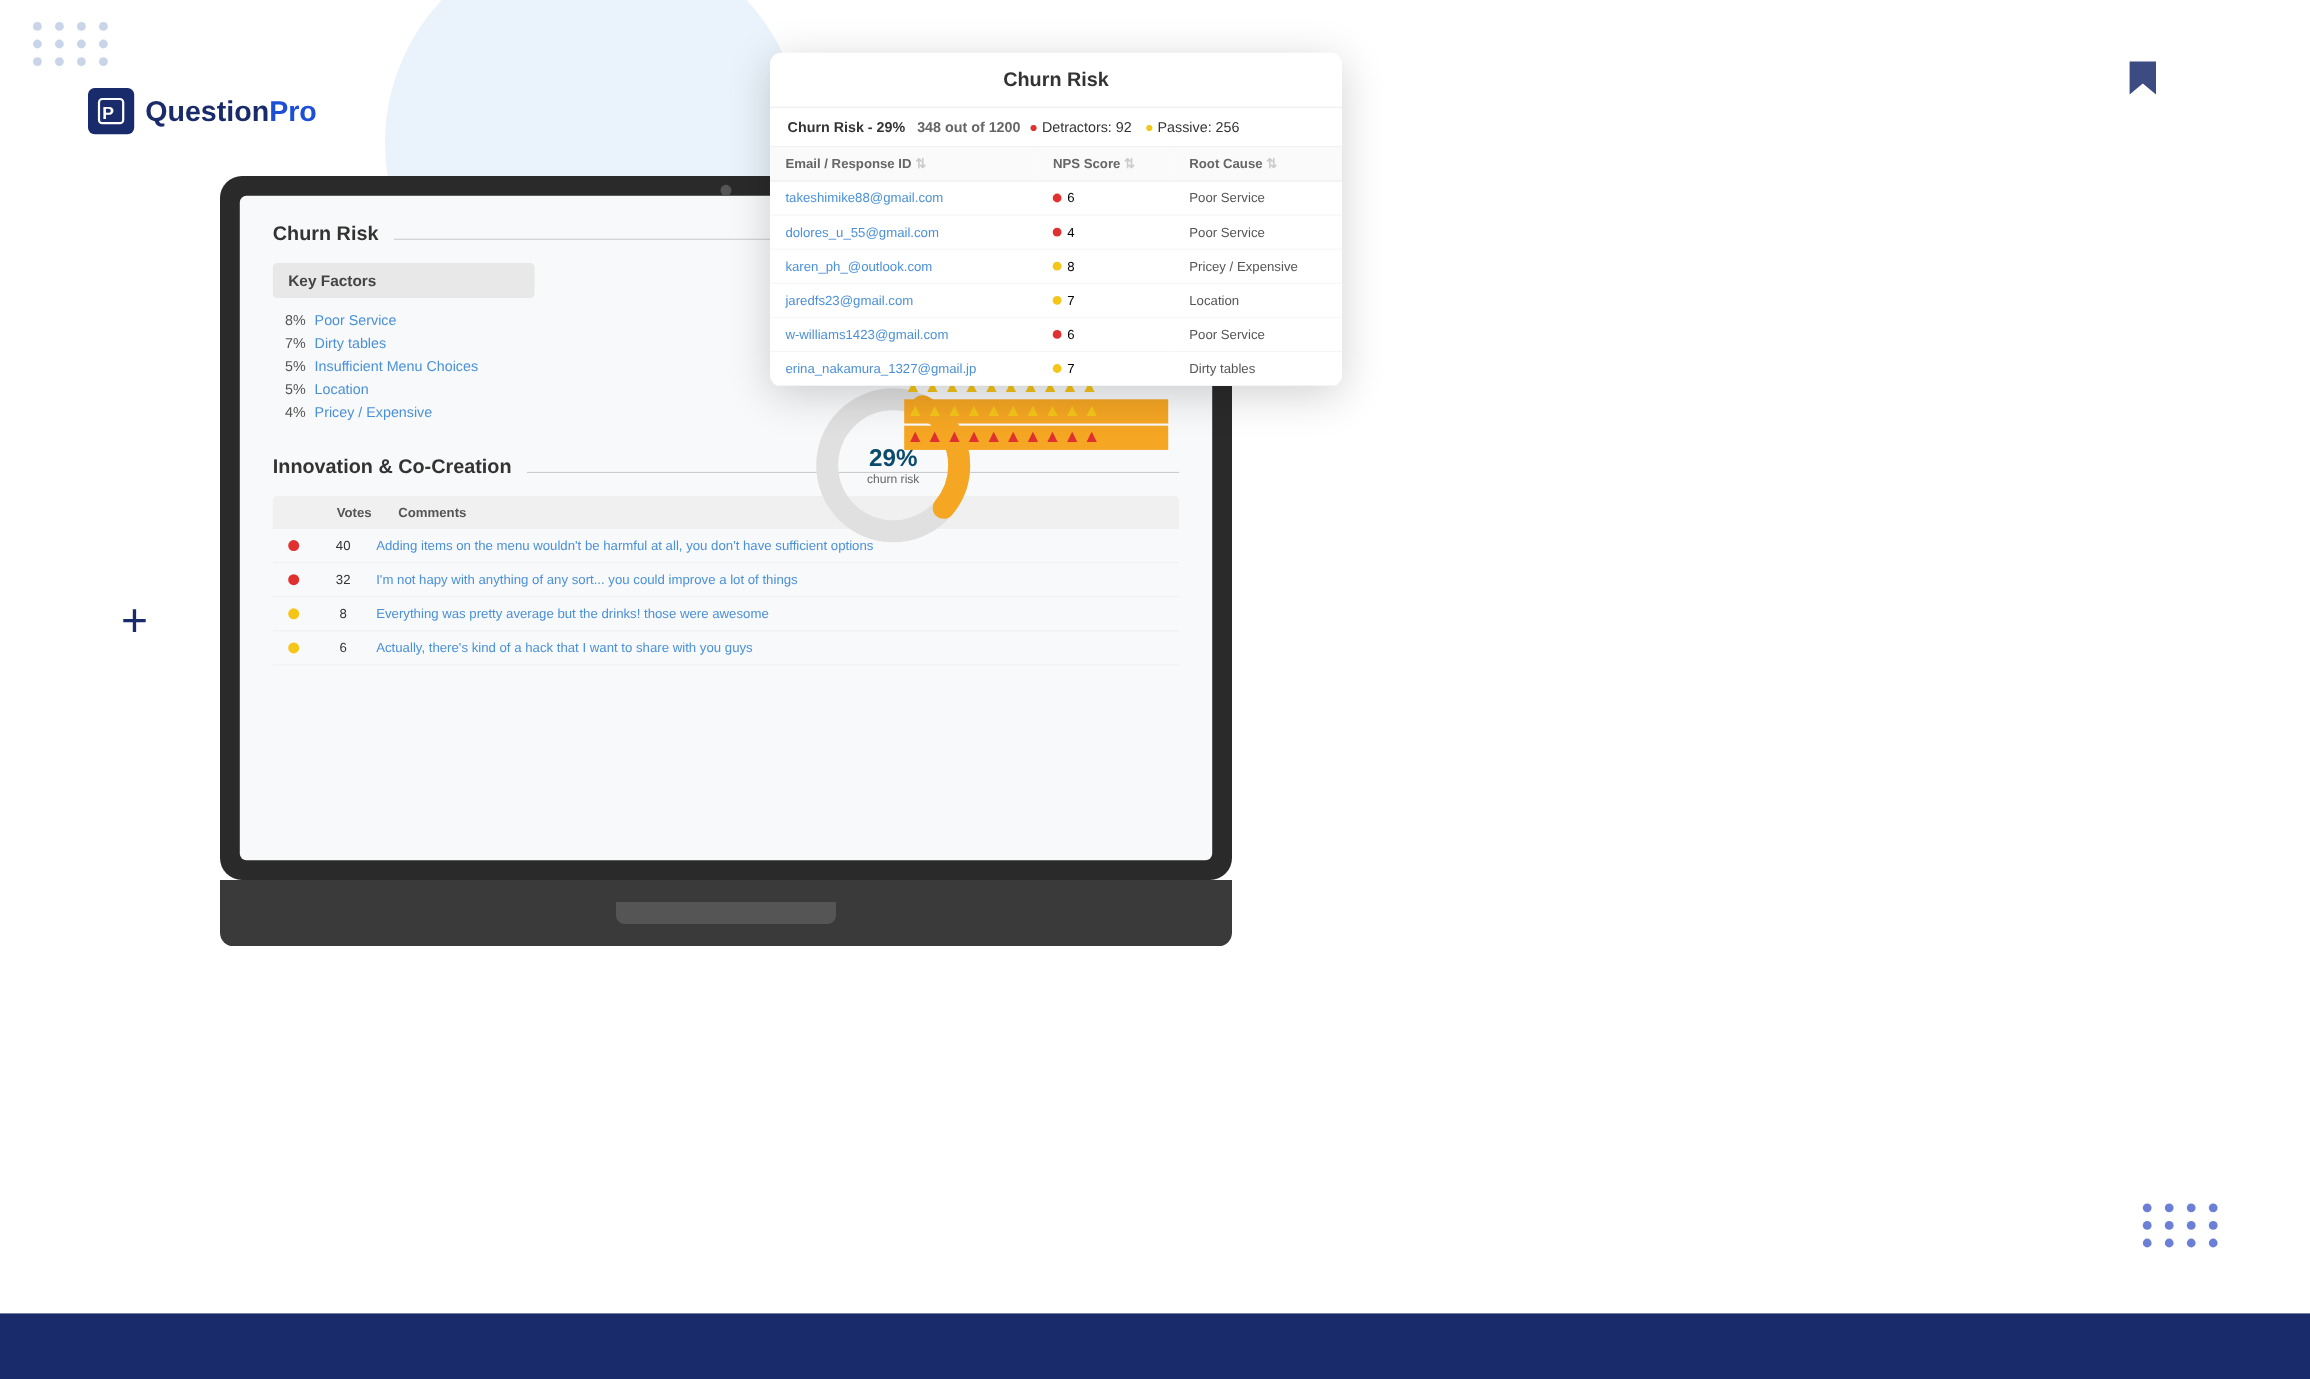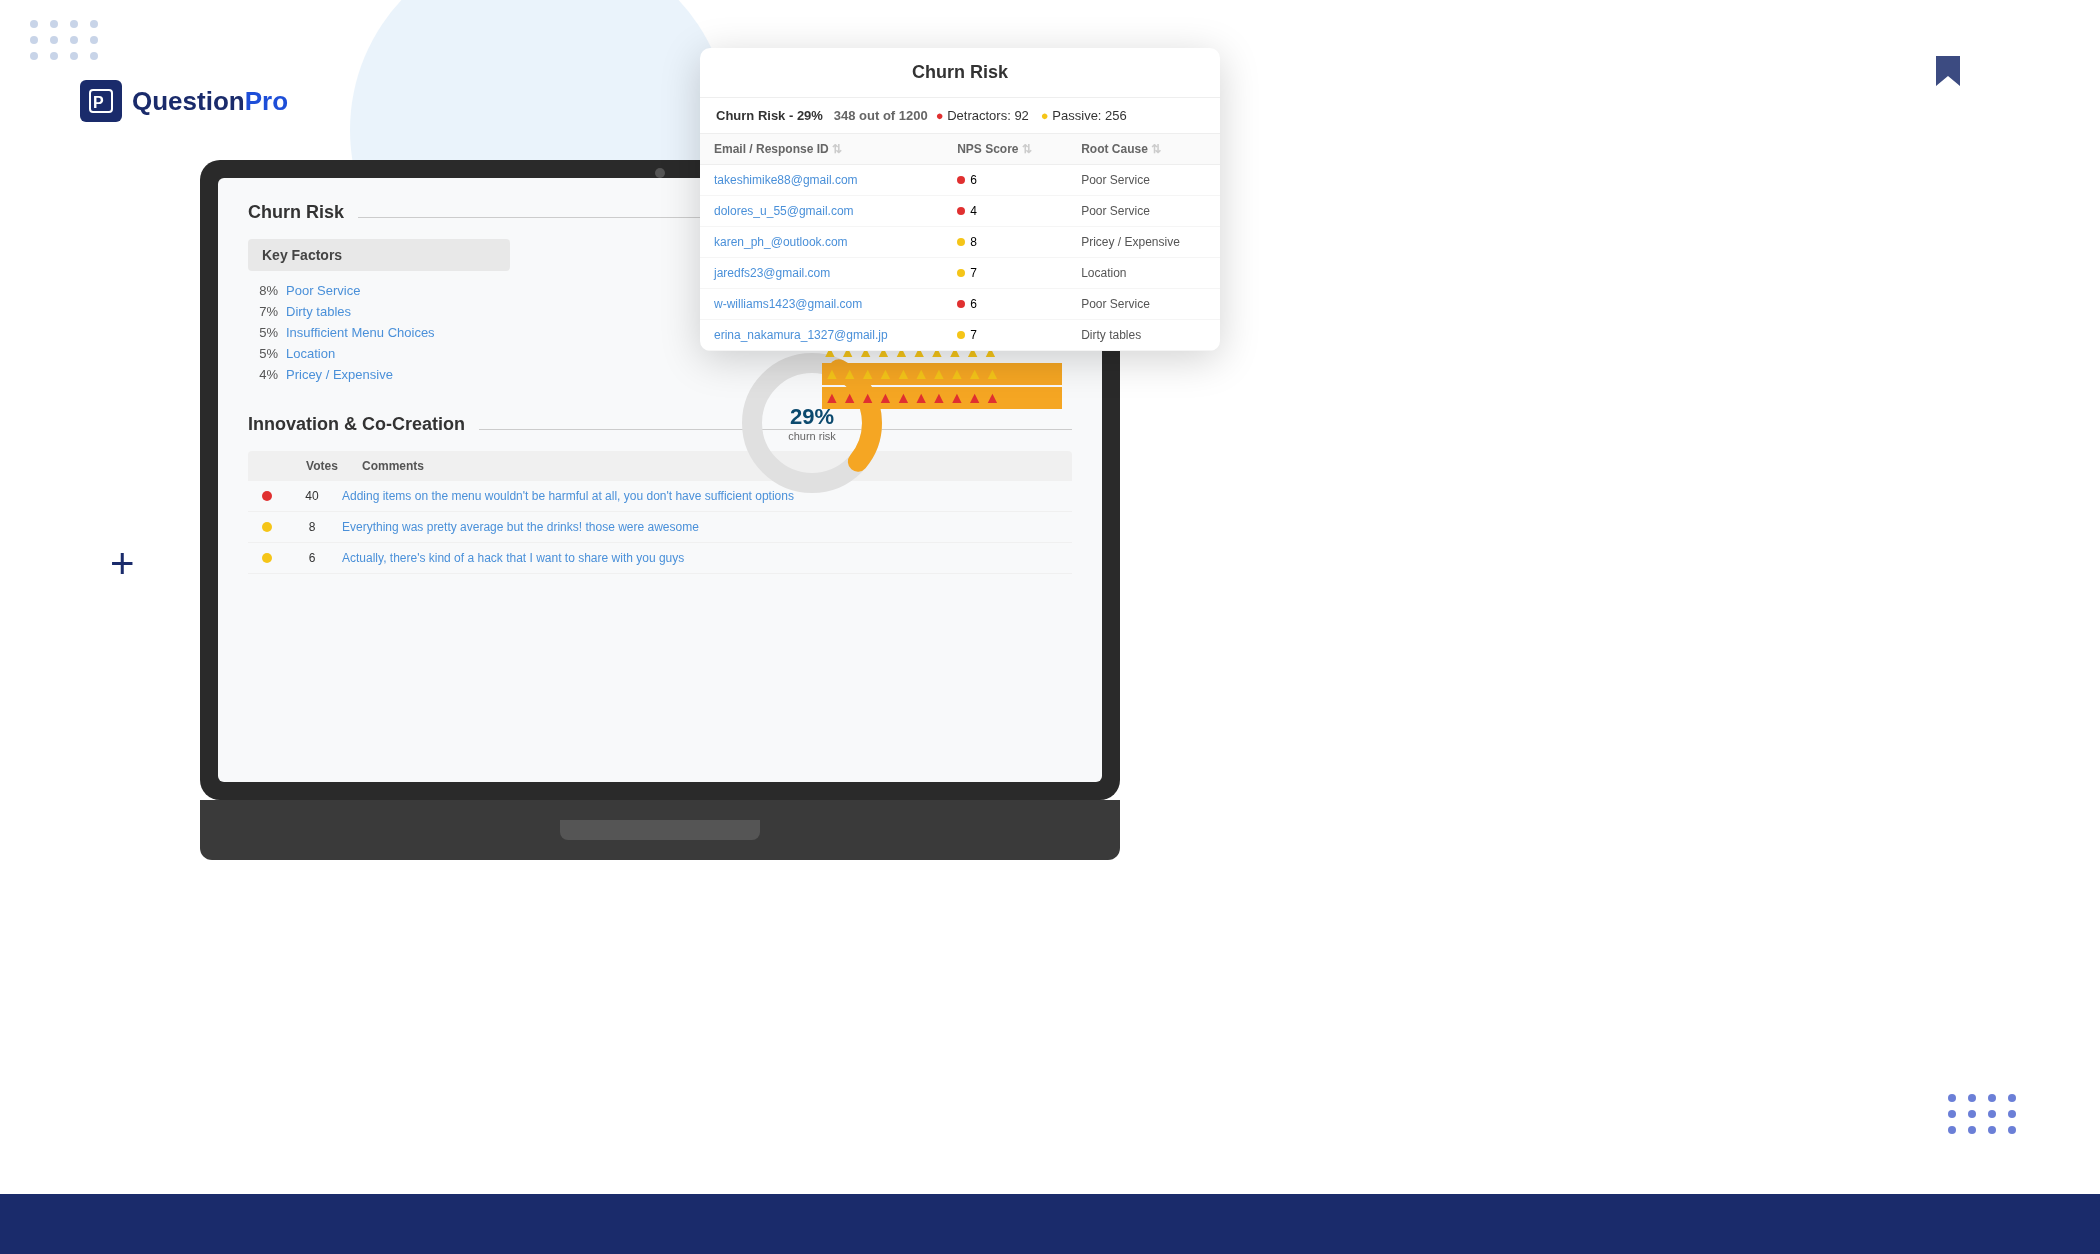--- a/index.html
+++ b/index.html
@@ -198,21 +198,21 @@
     
     .key-factors-box {
       background: #e8e8e8;
       padding: 8px 14px;
       border-radius: 4px;
       font-size: 14px;
       font-weight: 600;
       color: #444;
       margin-bottom: 12px;
       display: inline-block;
-      width: 262px;
+      width: 238px;
     }
 
     .factor-item {
       display: flex;
       align-items: center;
       gap: 8px;
       margin-bottom: 6px;
       font-size: 13px;
     }
     .factor-pct {
@@ -599,20 +599,25 @@
             <span style="width:20px;"></span>
             <span class="col-votes">Votes</span>
             <span class="col-comments">Comments</span>
           </div>
 
           <div id="innovation-rows">
             <div class="table-row">
               <span class="row-dot" style="background:#e03030;"></span>
               <span class="row-votes">40</span>
               <span class="row-comment">Adding items on the menu wouldn't be harmful at all, you don't have sufficient options</span>
+            </div>
+            <div class="table-row">
+              <span class="row-dot" style="background:#e03030;"></span>
+              <span class="row-votes">32</span>
+              <span class="row-comment">I'm not hapy with anything of any sort... you could improve a lot of things</span>
             </div>
             <div class="table-row">
               <span class="row-dot" style="background:#f5c518;"></span>
               <span class="row-votes">8</span>
               <span class="row-comment">Everything was pretty average but the drinks! those were awesome</span>
             </div>
             <div class="table-row">
               <span class="row-dot" style="background:#f5c518;"></span>
               <span class="row-votes">6</span>
               <span class="row-comment">Actually, there's kind of a hack that I want to share with you guys</span>

